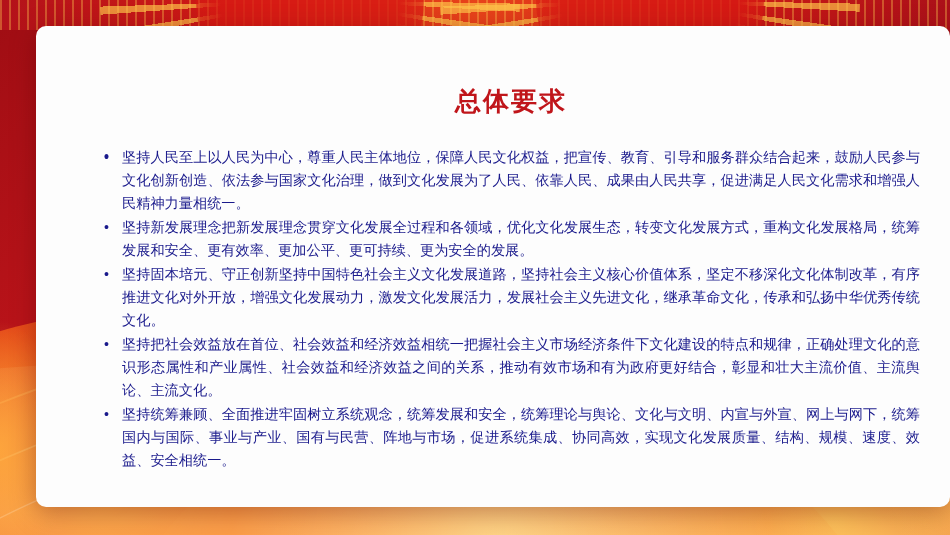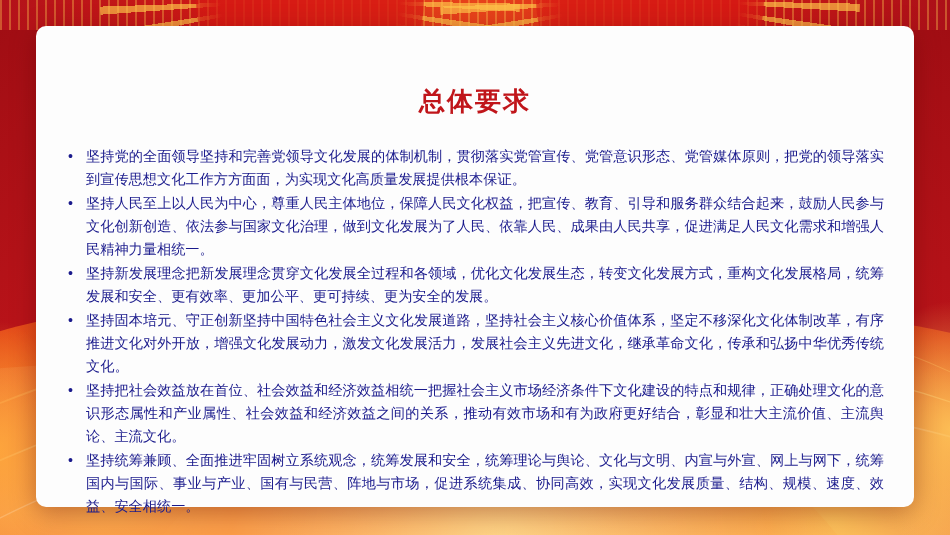--- a/index.html
+++ b/index.html
@@ -114,20 +114,21 @@
   
   .card {
     position: absolute;
     left: 36px;
     top: 26px;
     width: 878px;
     height: 481px;
     background: #fdfdfd;
     border-radius: 10px;
     box-shadow: 0 6px 26px rgba(80,0,0,.35);
+    padding-left: 36px;
   }
 
   .card-title {
     text-align: center;
     color: #c0151a;
     font-size: 26px;
     font-weight: bold;
     letter-spacing: 2px;
     margin: 0;
     padding-top: 58px;
@@ -181,21 +182,20 @@
   <div class="curve c3"></div>
   <div class="side-glow-l"></div>
   <div class="side-glow-r"></div>
 
   <div class="card">
     <h1 class="card-title">总体要求</h1>
 
     <ul class="bullets">
       <li>
         <span class="dot">•</span>
-        <span>坚持党的全面领导坚持和完善党领导文化发展的体制机制，贯彻落实党管宣传、党管意识形态、党管媒体原则，把党的领导落实到宣传思想文化工作方方面面，为实现文化高质量发展提供根本保证。</span>
       </li>
       <li>
         <span class="dot">•</span>
         <span>坚持人民至上以人民为中心，尊重人民主体地位，保障人民文化权益，把宣传、教育、引导和服务群众结合起来，鼓励人民参与文化创新创造、依法参与国家文化治理，做到文化发展为了人民、依靠人民、成果由人民共享，促进满足人民文化需求和增强人民精神力量相统一。</span>
       </li>
       <li>
         <span class="dot">•</span>
         <span>坚持新发展理念把新发展理念贯穿文化发展全过程和各领域，优化文化发展生态，转变文化发展方式，重构文化发展格局，统筹发展和安全、更有效率、更加公平、更可持续、更为安全的发展。</span>
       </li>
       <li>

